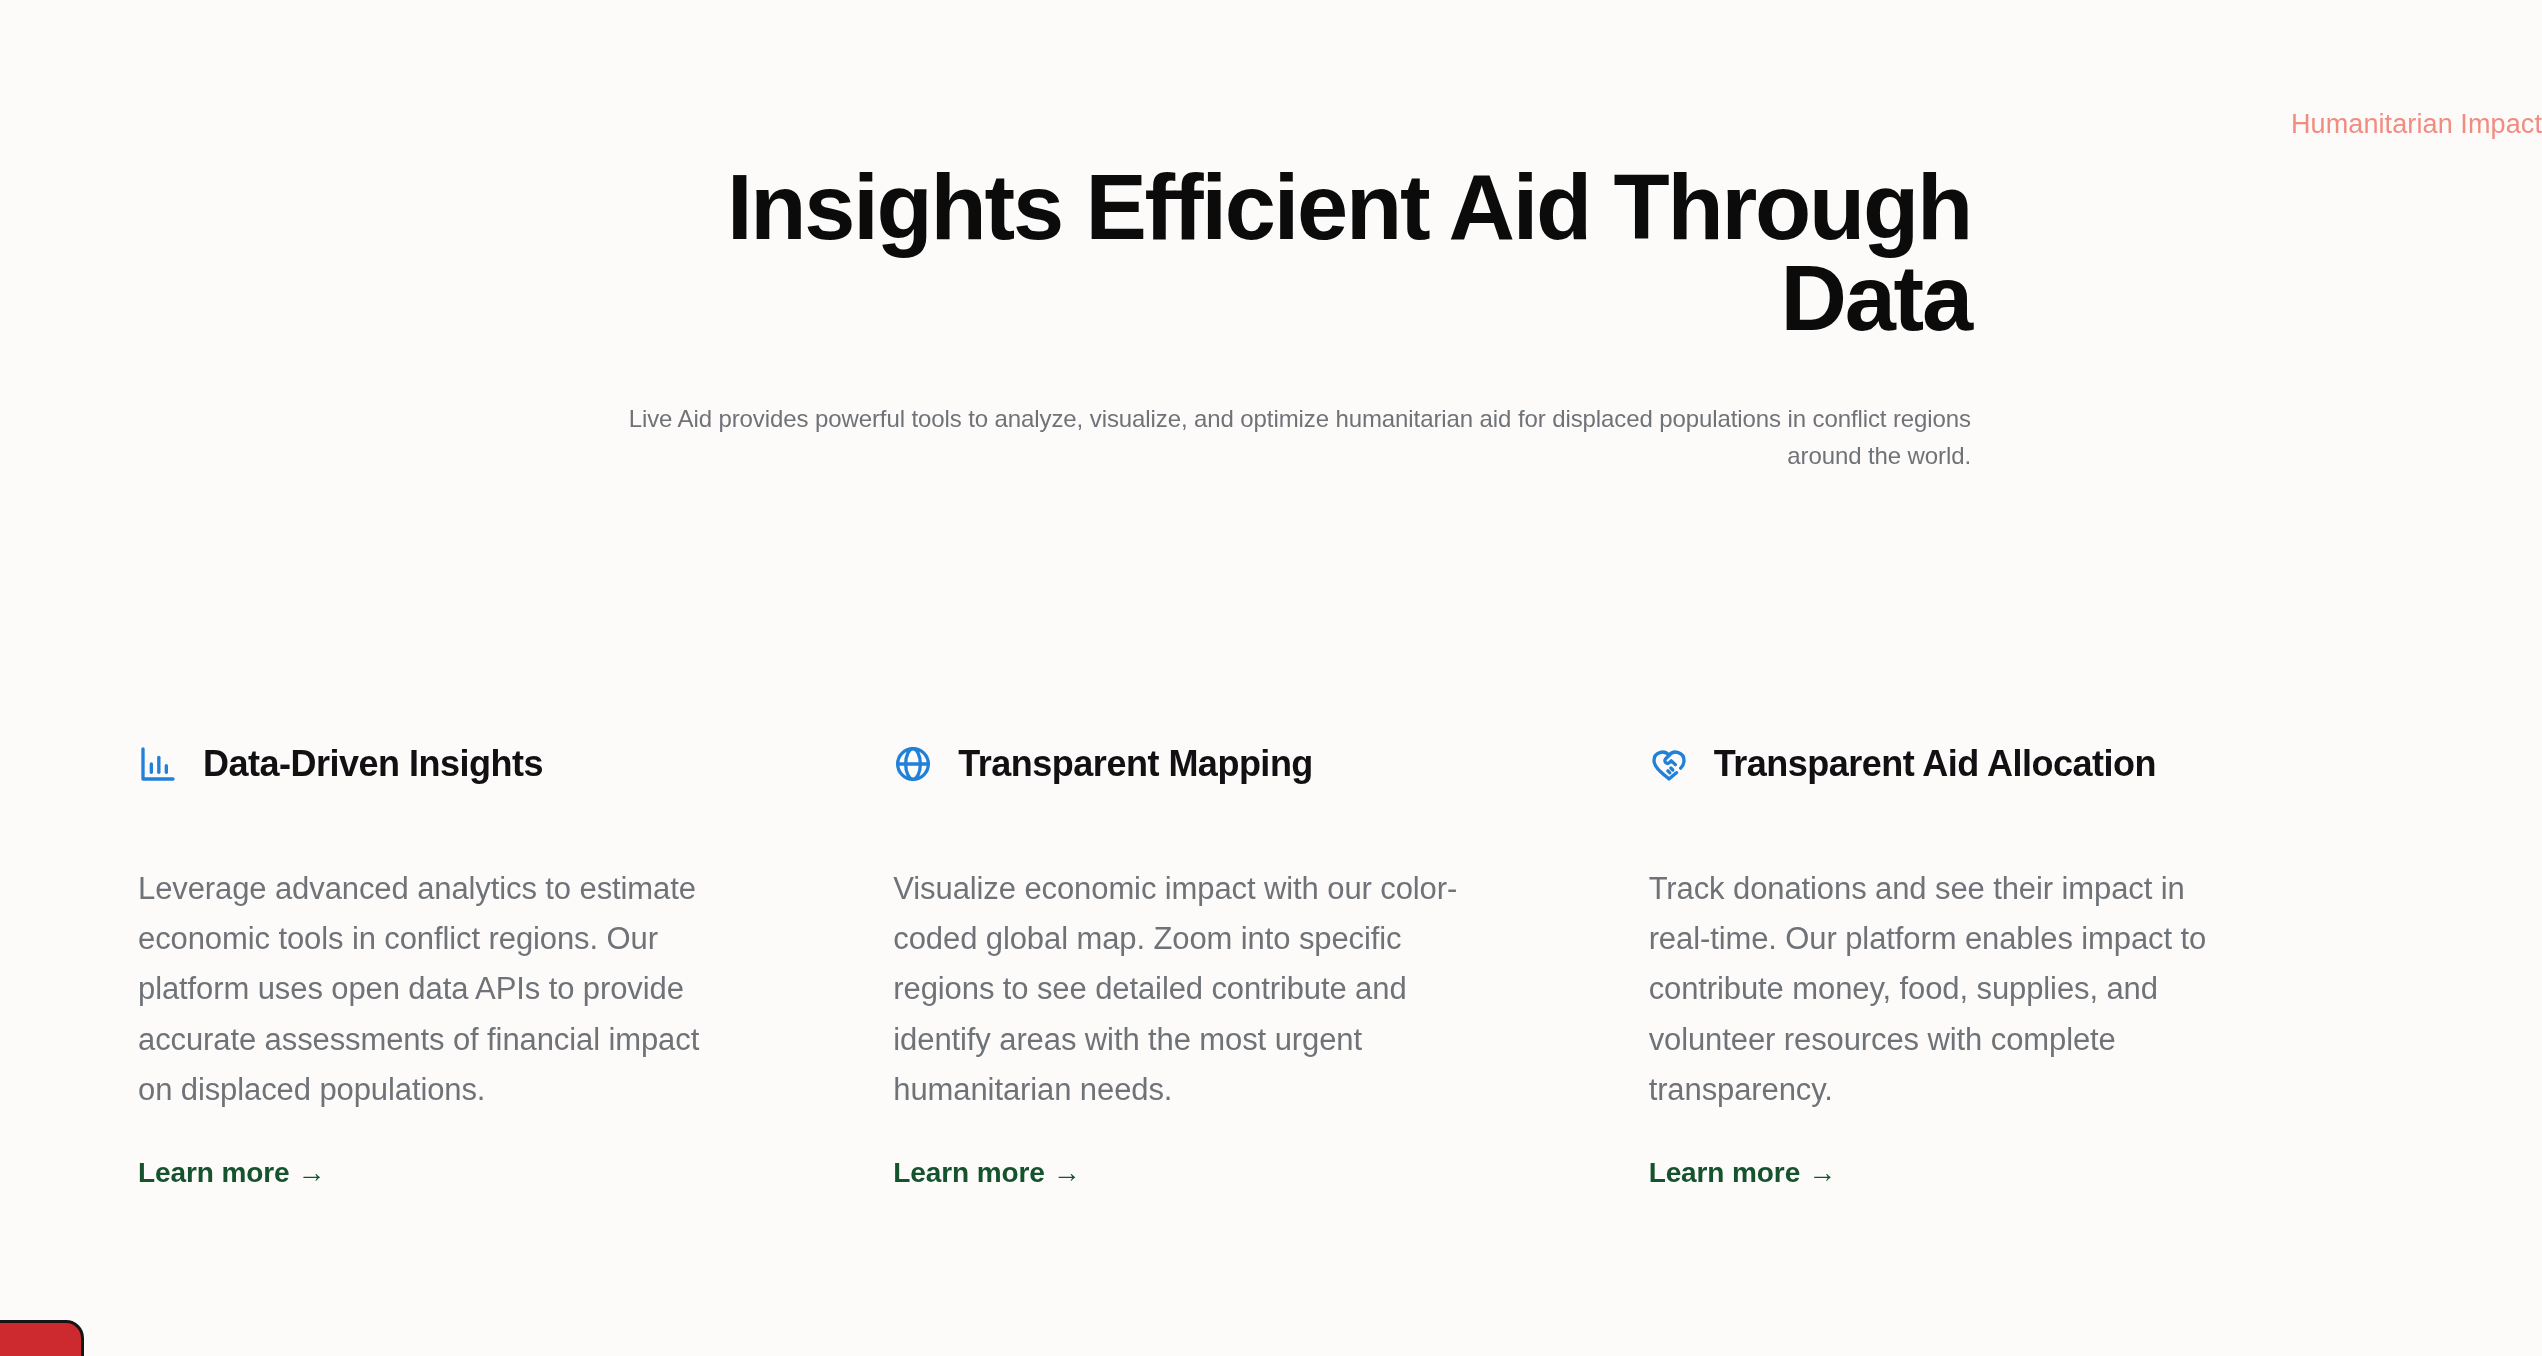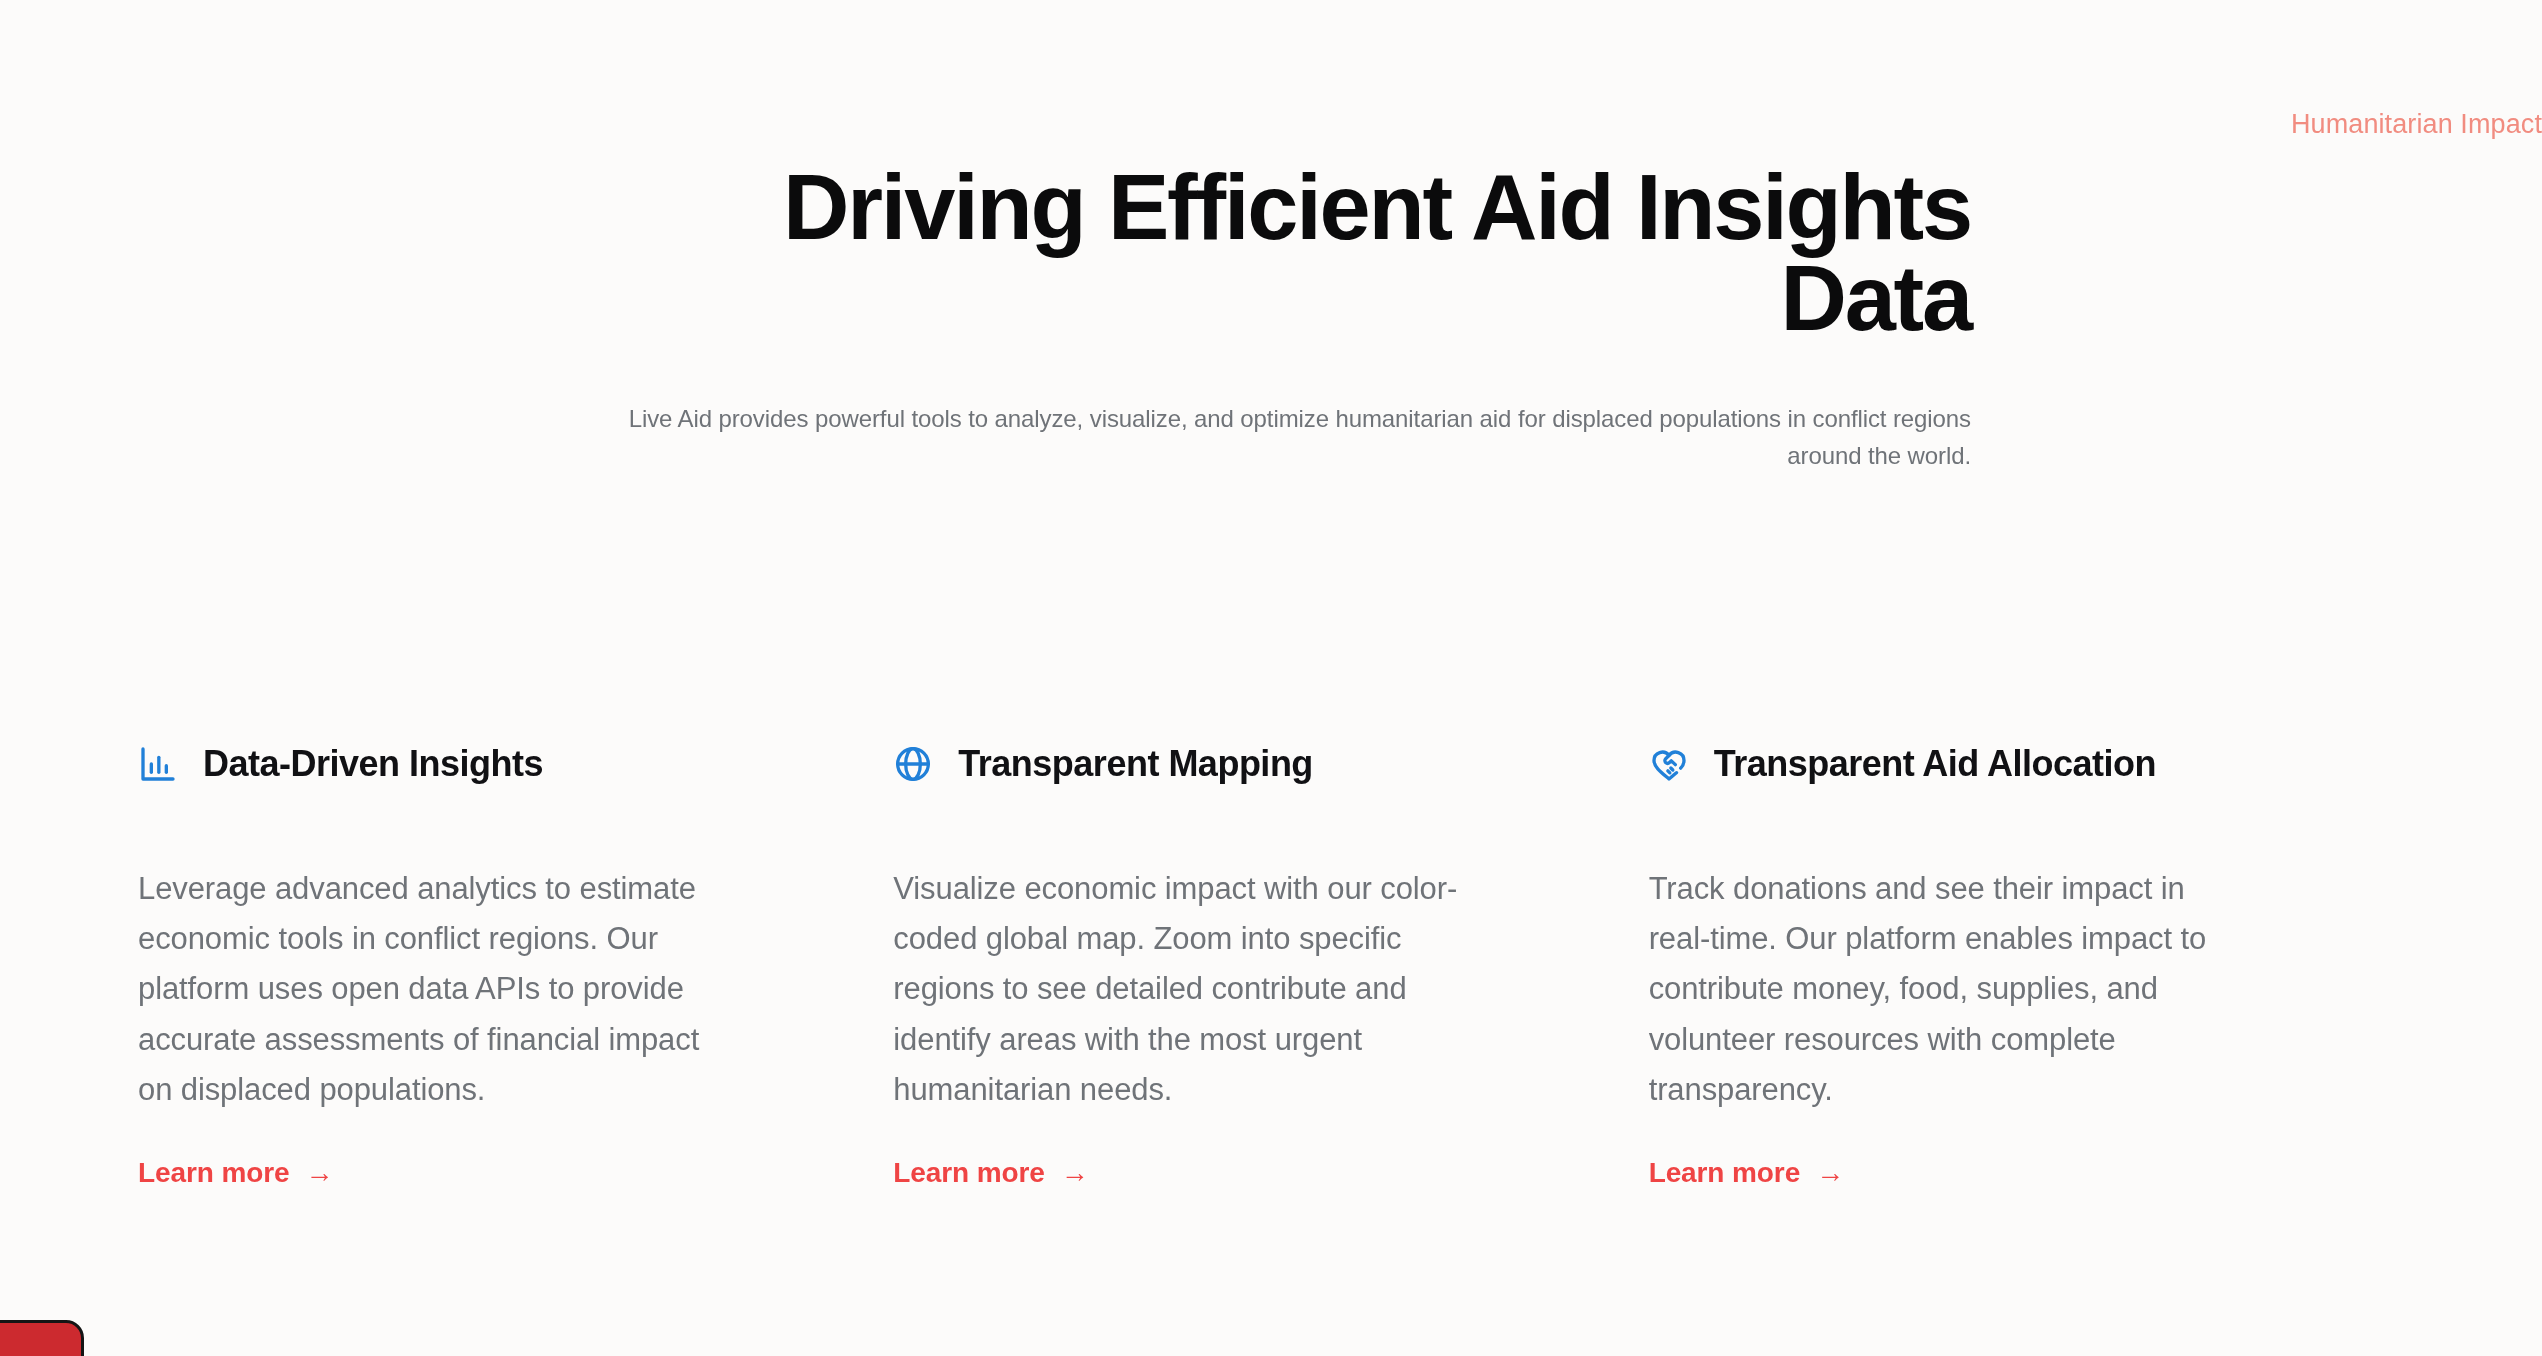--- a/index.html
+++ b/index.html
@@ -113,24 +113,24 @@
     line-height: 1.62;
     color: #6F7378;
     font-weight: 400;
     letter-spacing: -0.1px;
   }
 
   .feature-link {
     margin-top: 42px;
     display: inline-flex;
     align-items: center;
-    gap: 16px;
+    gap: 8px;
     font-size: 28px;
     font-weight: 600;
-    color: #ef4444;
+    color: #14532d;
     letter-spacing: -0.1px;
     text-decoration: none;
     cursor: pointer;
     width: fit-content;
   }
 
   .feature-link .arrow {
     font-size: 28px;
     line-height: 1;
     font-weight: 400;
@@ -155,21 +155,21 @@
   }
 </style>
 </head>
 <body>
 
 <div class="page">
 
   <section class="hero">
     <div class="eyebrow">Humanitarian Impact</div>
 
-    <h1 class="hero-title">Driving Efficient Aid Insights Data</h1>
+    <h1 class="hero-title">Insights Efficient Aid Through Data</h1>
 
     <p class="hero-sub">Live Aid provides powerful tools to analyze, visualize, and optimize humanitarian aid for displaced populations in conflict regions around the world.</p>
   </section>
 
   <section class="features">
 
     <div class="feature">
       <div class="feature-head">
         <span class="feature-icon">
           <svg viewBox="0 0 24 24" fill="none" stroke="currentColor" stroke-width="2" stroke-linecap="round" stroke-linejoin="round" aria-hidden="true">

